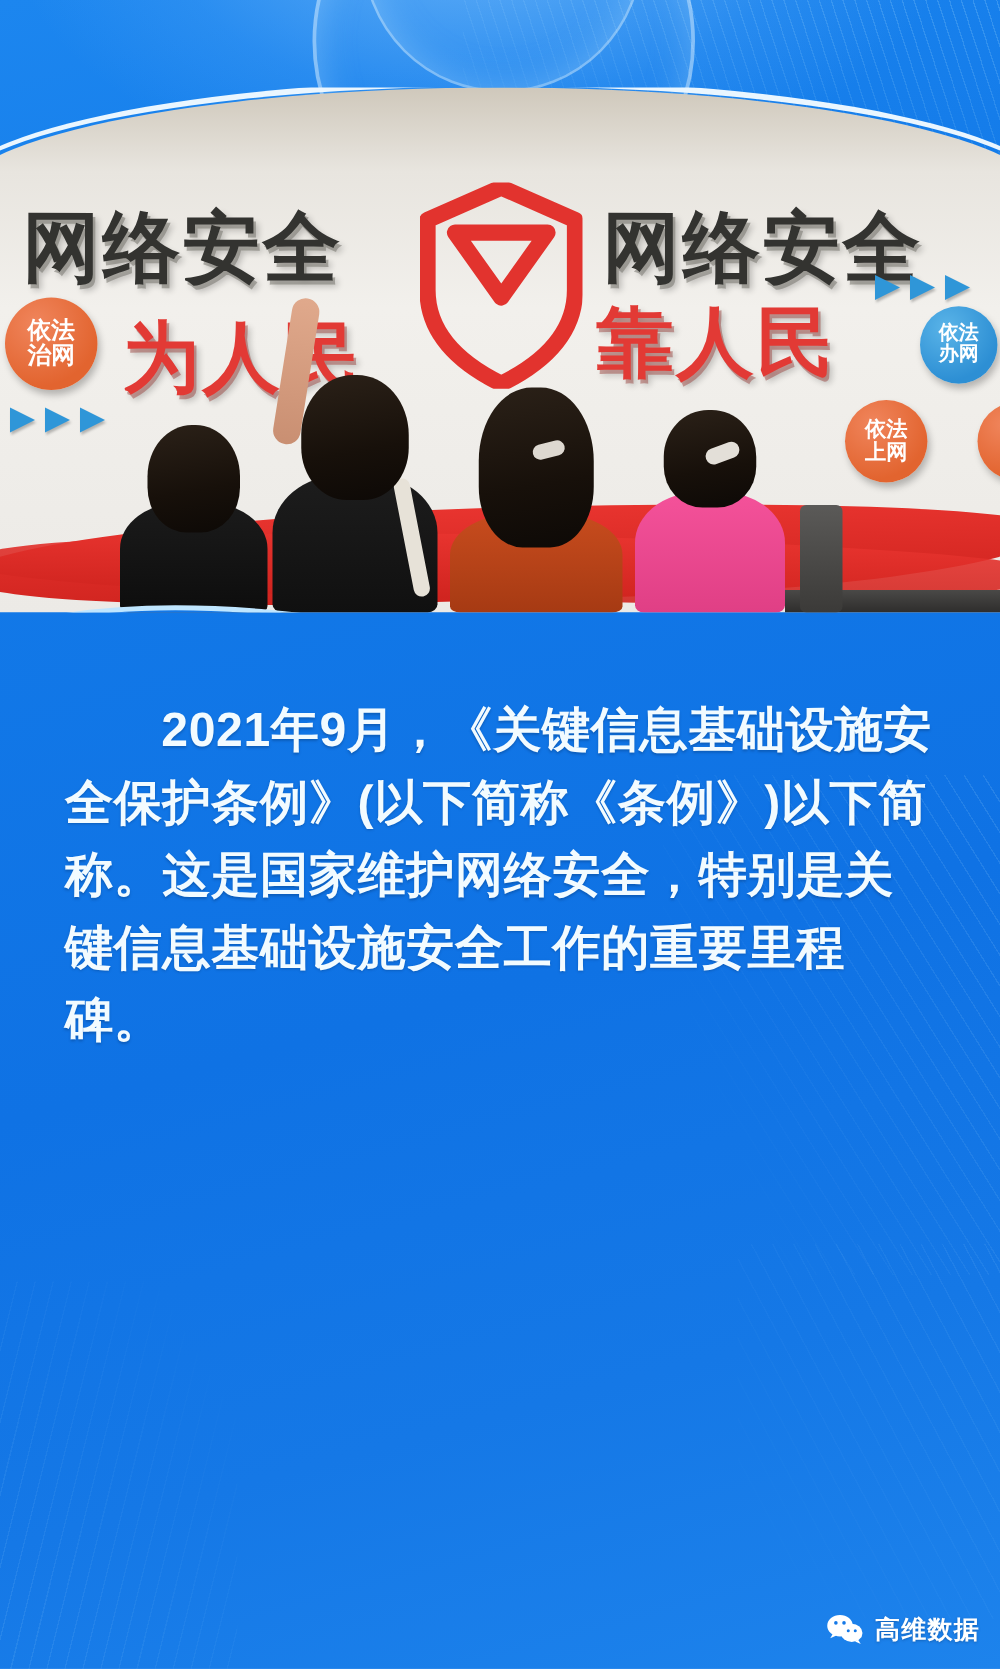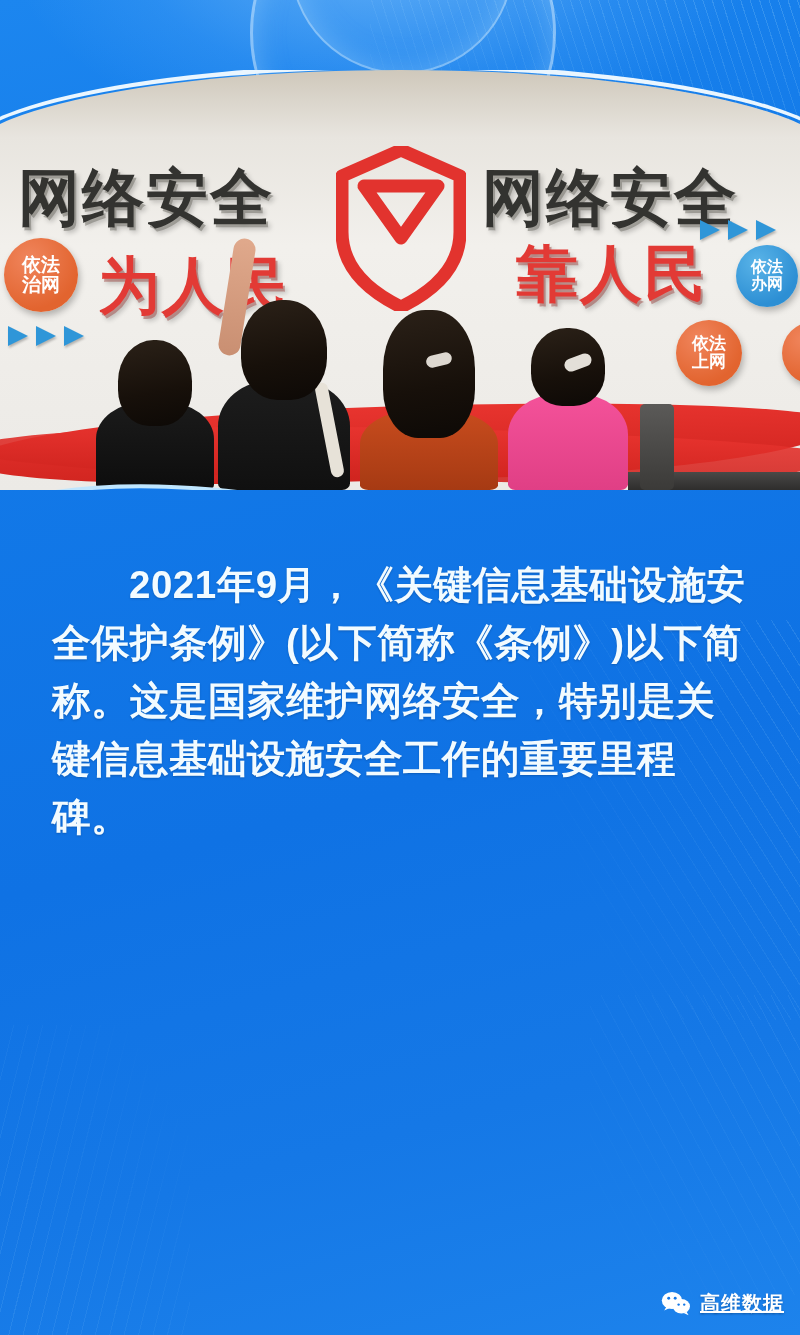--- a/index.html
+++ b/index.html
@@ -86,21 +86,21 @@
     color:#333330;
     text-shadow:2px 3px 0 rgba(120,118,112,.55), 4px 5px 5px rgba(0,0,0,.22);
   }
   .wall-red{
     color:#e23a35;
     text-shadow:2px 3px 0 rgba(150,60,55,.45), 4px 5px 5px rgba(0,0,0,.20);
   }
   .t-l1{left:18px;top:86px;font-size:62px;}
   .t-l2{left:98px;top:162px;font-size:62px;margin-top:12px;}
   .t-r1{left:482px;top:86px;font-size:62px;}
-  .t-r2{left:516px;top:162px;font-size:62px;}
+  .t-r2{left:477px;top:162px;font-size:62px;}
 
   
   .shield{position:absolute;left:336px;top:76px;width:130px;height:165px;}
 
   
   .badge{
     position:absolute;border-radius:50%;display:flex;flex-direction:column;
     align-items:center;justify-content:center;line-height:1.05;
     color:#fff;font-weight:700;
     box-shadow:2px 4px 6px rgba(0,0,0,.25);
@@ -191,21 +191,20 @@
   .article p + p{margin-top:32px;}
 
   
   .watermark{
     position:absolute;right:16px;bottom:18px;
     display:flex;align-items:center;gap:9px;
   }
   .watermark .wm-label{
     color:#ffffff;font-size:20px;font-weight:700;letter-spacing:1px;
     text-shadow:0 1px 2px rgba(0,40,90,.35);
-    text-decoration:underline;
   }
 </style>
 </head>
 <body>
 
 <div class="poster">
 
   <div class="bg-mesh">
     <div class="glow-ring"></div>
     <div class="glow-ring inner"></div>

